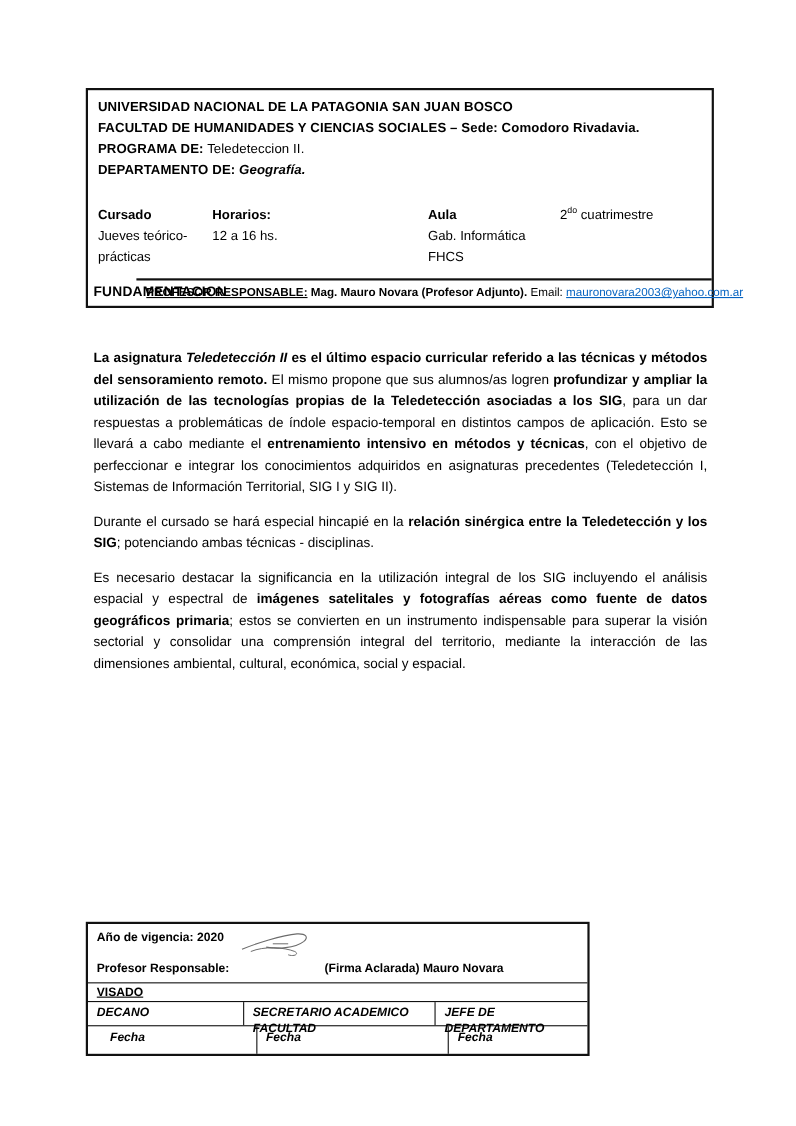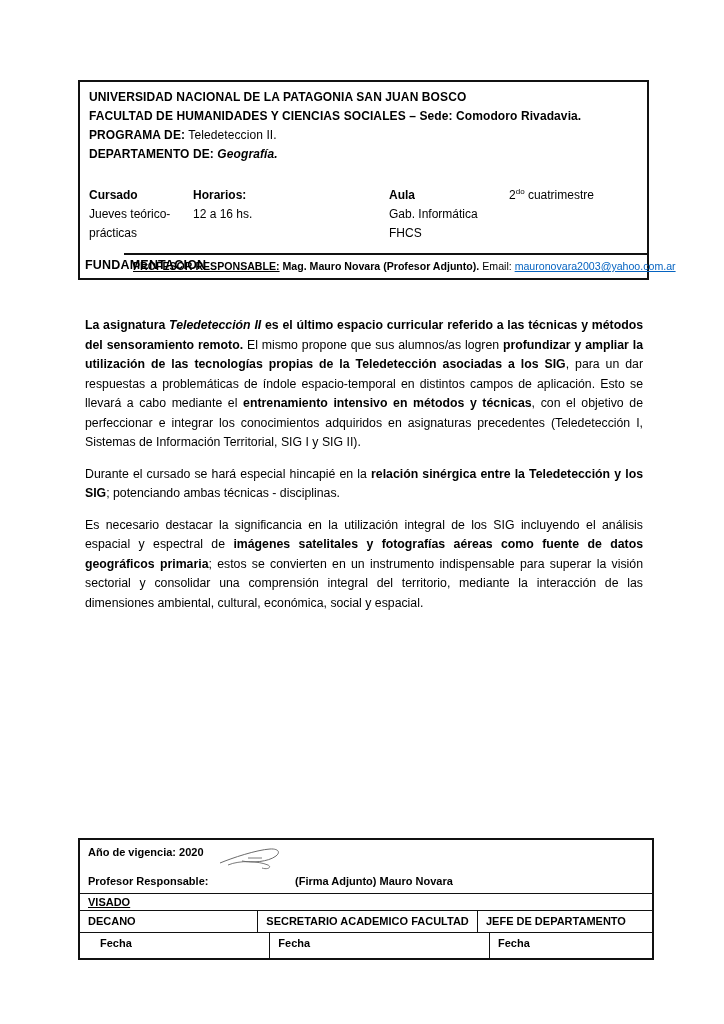--- a/index.html
+++ b/index.html
@@ -55,41 +55,41 @@
   }
   .paragraphs {
     position:absolute; left:85px; top:316px; width:558px;
     font-size:12.3px; line-height:19.5px;
     text-align:justify;
   }
   .paragraphs p { margin-bottom:12px; }
 
   
   .footer-table {
-    position:absolute; left:78px; top:838px; width:576px;
+    position:absolute; left:78px; top:838px; width:458px;
     border:2px solid #111111;
     font-size:11px; font-weight:bold; line-height:14px;
     background:#ffffff;
   }
   .ft-row1 { position:relative; height:53px; }
   .ft-vigencia { position:absolute; left:8px; top:5px; }
   .ft-prof-label { position:absolute; left:8px; bottom:5px; }
   .ft-signature { position:absolute; left:138px; top:6px; }
   .ft-firma { position:absolute; left:215px; bottom:5px; }
   .ft-visado {
     border-top:1.5px solid #111111;
     padding:1px 8px 2px 8px; height:17px;
   }
   .ft-visado span { text-decoration:underline; }
   .ft-grid {
     display:grid;
     grid-template-columns:31% 38.4% 30.6%;
     border-top:1.5px solid #111111;
   }
-  .ft-grid .cell { padding:3px 8px 4px 8px; }
+  .ft-grid .cell { padding:3px 8px 4px 8px;font-style:italic; }
   .ft-grid .cell + .cell { border-left:1.5px solid #111111; }
   .ft-grid.row-decano .cell { height:21px; }
   .ft-grid.row-fecha  .cell { height:25px;margin-left:12px; }
 </style>
 </head>
 <body>
 
 <div class="header-box">
   <div class="inner">
     <div class="hline">UNIVERSIDAD NACIONAL DE LA PATAGONIA SAN JUAN BOSCO</div>
@@ -129,21 +129,21 @@
   <div class="ft-row1">
     <div class="ft-vigencia">Año de vigencia: 2020</div>
     <div class="ft-prof-label">Profesor Responsable:</div>
     <div class="ft-signature">
       <svg width="72" height="30" viewBox="0 0 72 30">
         <path d="M2 17 C 14 12, 38 4, 52 3 C 60 2.5, 63 6, 58 10 C 50 16, 34 17, 24 15" fill="none" stroke="#6b6b6b" stroke-width="1"></path>
         <path d="M10 19 C 22 14, 40 15, 50 19 C 54 21, 50 24, 44 22" fill="none" stroke="#6b6b6b" stroke-width="0.9"></path>
         <path d="M30 12 L 44 12" fill="none" stroke="#6b6b6b" stroke-width="0.9"></path>
       </svg>
     </div>
-    <div class="ft-firma">(Firma Adjunto) Mauro Novara</div>
+    <div class="ft-firma">(Firma Aclarada) Mauro Novara</div>
   </div>
 
   <div class="ft-visado">
     <span>VISADO</span>
   </div>
 
   <div class="ft-grid row-decano">
     <div class="cell">DECANO</div>
     <div class="cell">SECRETARIO ACADEMICO FACULTAD</div>
     <div class="cell">JEFE DE DEPARTAMENTO</div>

